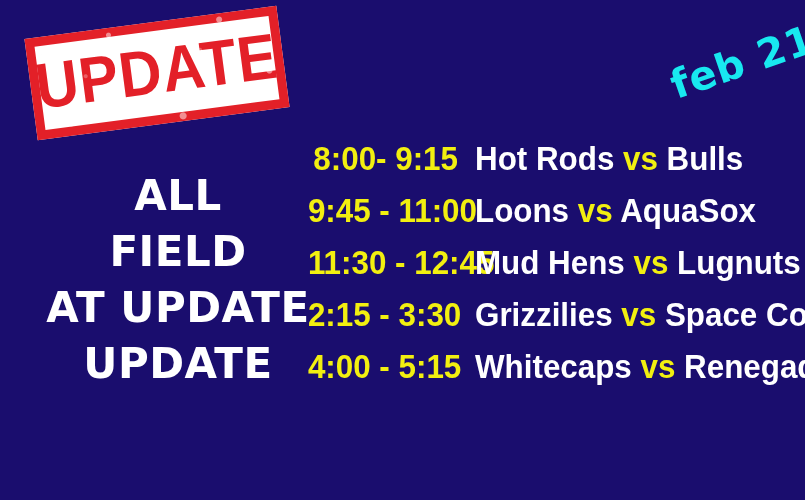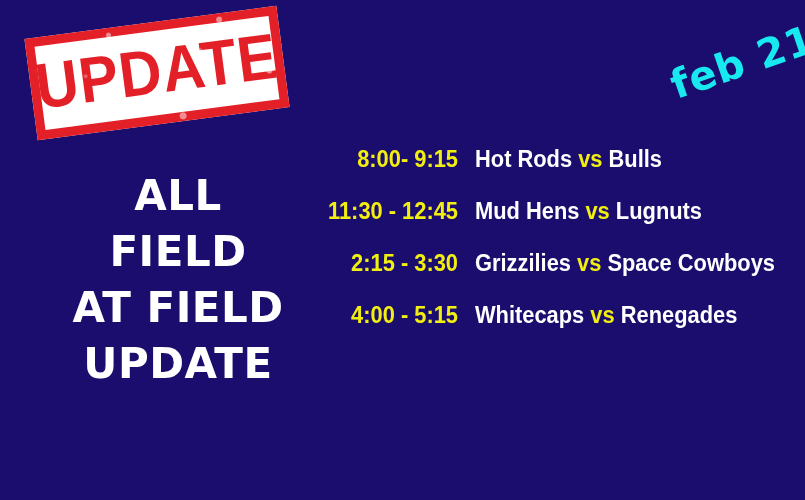--- a/index.html
+++ b/index.html
@@ -124,21 +124,21 @@
     left: 300px;
     top: 133px;
     width: 505px;
   }
   .row {
     display: flex;
     align-items: baseline;
     height: 52px;
     font-family: "Liberation Sans Narrow", "Liberation Sans", sans-serif;
     font-weight: 700;
-    font-size: 23px;
+    font-size: 33px;
     line-height: 52px;
     white-space: nowrap;
   }
   .row .time {
     width: 158px;
     text-align: right;
     color: #f2ef10;
     flex: 0 0 auto;
     transform: scaleX(.95);
     transform-origin: right center;
@@ -162,30 +162,34 @@
     <div id="stamp-text">UPDATE</div>
     <div id="stamp-grunge"></div>
   </div>
 
 
   <div id="feb">feb 21</div>
 
   <div id="venue">
     <span class="vline">ALL</span>
     <span class="vline">FIELD</span>
-    <span class="vline">AT FIELD</span>
+    <span class="vline">AT UPDATE</span>
     <span class="vline">UPDATE</span>
   </div>
 
   <div id="schedule">
       <div class="row">
         <span class="time">8:00- 9:15</span>
         <span class="match"><span>Hot Rods</span><span class="vs"> vs </span><span>Bulls</span></span>
       </div>
       <div class="row">
+        <span class="time">9:45 - 11:00</span>
+        <span class="match"><span>Loons</span><span class="vs"> vs </span><span>AquaSox</span></span>
+      </div>
+      <div class="row">
         <span class="time">11:30 - 12:45</span>
         <span class="match"><span>Mud Hens</span><span class="vs"> vs </span><span>Lugnuts</span></span>
       </div>
       <div class="row">
         <span class="time">2:15 - 3:30</span>
         <span class="match"><span>Grizzilies</span><span class="vs"> vs </span><span>Space Cowboys</span></span>
       </div>
       <div class="row">
         <span class="time">4:00 - 5:15</span>
         <span class="match"><span>Whitecaps</span><span class="vs"> vs </span><span>Renegades</span></span>

